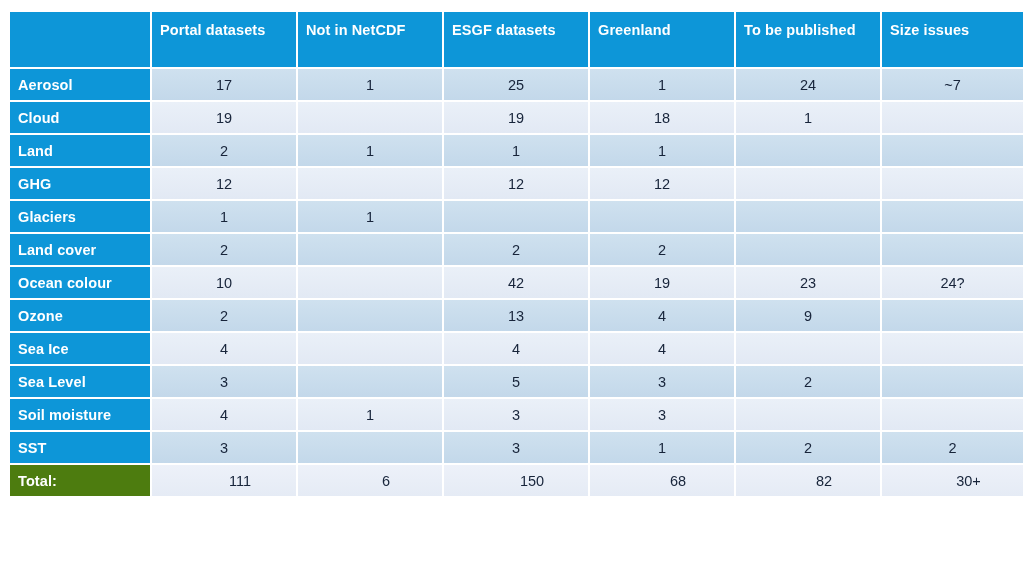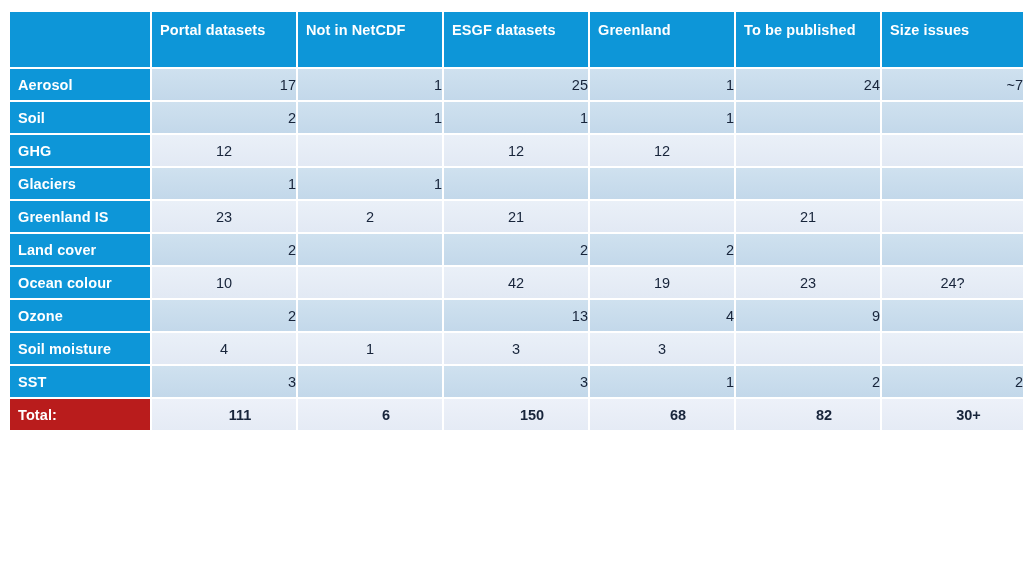--- a/index.html
+++ b/index.html
@@ -69,34 +69,33 @@
     vertical-align: middle;
     font-size: 14.5px;
     color: #17243a;
     height: 31px;
     box-sizing: border-box;
     padding: 0;
   }
   tbody tr.odd td.val {
     background: #c8dced;
     background-image: linear-gradient(to bottom, #cfe1ef 0%, #c3d8ea 100%);
-    text-align: right;
   }
   tbody tr.even td.val {
     background: #e6ecf6;
     background-image: linear-gradient(to bottom, #eaf0f8 0%, #e2e9f4 100%);
   }
   tbody tr.total td.val {
     background: #e9eef7;
     background-image: linear-gradient(to bottom, #edf1f9 0%, #e5ebf5 100%);
-    font-weight: bold;
+    font-weight: normal;
     padding-left: 32px;
   }
   tbody tr.total th.rowlabel {
-    background: #b91c1c;
+    background: #4d7c0f;
   }
 </style>
 </head>
 <body>
 
 <div id="table-wrap">
   <table class="stats">
     <colgroup>
       <col class="c-label">
         <col class="c-1">
@@ -120,22 +119,31 @@
     <tbody>
       <tr class="odd">
         <th class="rowlabel">Aerosol</th>
         <td class="val">17</td>
         <td class="val">1</td>
         <td class="val">25</td>
         <td class="val">1</td>
         <td class="val">24</td>
         <td class="val">~7</td>
       </tr>
-      <tr class="odd">
-        <th class="rowlabel">Soil</th>
+      <tr class="even">
+        <th class="rowlabel">Cloud</th>
+        <td class="val">19</td>
+        <td class="val"></td>
+        <td class="val">19</td>
+        <td class="val">18</td>
+        <td class="val">1</td>
+        <td class="val"></td>
+      </tr>
+      <tr class="odd">
+        <th class="rowlabel">Land</th>
         <td class="val">2</td>
         <td class="val">1</td>
         <td class="val">1</td>
         <td class="val">1</td>
         <td class="val"></td>
         <td class="val"></td>
       </tr>
       <tr class="even">
         <th class="rowlabel">GHG</th>
         <td class="val">12</td>
@@ -145,29 +153,20 @@
         <td class="val"></td>
         <td class="val"></td>
       </tr>
       <tr class="odd">
         <th class="rowlabel">Glaciers</th>
         <td class="val">1</td>
         <td class="val">1</td>
         <td class="val"></td>
         <td class="val"></td>
         <td class="val"></td>
-        <td class="val"></td>
-      </tr>
-      <tr class="even">
-        <th class="rowlabel">Greenland IS</th>
-        <td class="val">23</td>
-        <td class="val">2</td>
-        <td class="val">21</td>
-        <td class="val"></td>
-        <td class="val">21</td>
         <td class="val"></td>
       </tr>
       <tr class="odd">
         <th class="rowlabel">Land cover</th>
         <td class="val">2</td>
         <td class="val"></td>
         <td class="val">2</td>
         <td class="val">2</td>
         <td class="val"></td>
         <td class="val"></td>
@@ -181,20 +180,38 @@
         <td class="val">23</td>
         <td class="val">24?</td>
       </tr>
       <tr class="odd">
         <th class="rowlabel">Ozone</th>
         <td class="val">2</td>
         <td class="val"></td>
         <td class="val">13</td>
         <td class="val">4</td>
         <td class="val">9</td>
+        <td class="val"></td>
+      </tr>
+      <tr class="even">
+        <th class="rowlabel">Sea Ice</th>
+        <td class="val">4</td>
+        <td class="val"></td>
+        <td class="val">4</td>
+        <td class="val">4</td>
+        <td class="val"></td>
+        <td class="val"></td>
+      </tr>
+      <tr class="odd">
+        <th class="rowlabel">Sea Level</th>
+        <td class="val">3</td>
+        <td class="val"></td>
+        <td class="val">5</td>
+        <td class="val">3</td>
+        <td class="val">2</td>
         <td class="val"></td>
       </tr>
       <tr class="even">
         <th class="rowlabel">Soil moisture</th>
         <td class="val">4</td>
         <td class="val">1</td>
         <td class="val">3</td>
         <td class="val">3</td>
         <td class="val"></td>
         <td class="val"></td>

